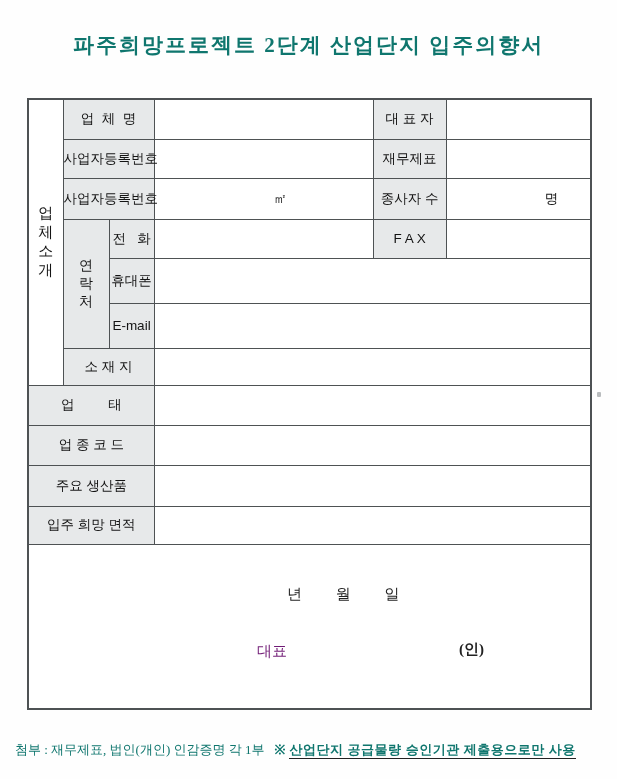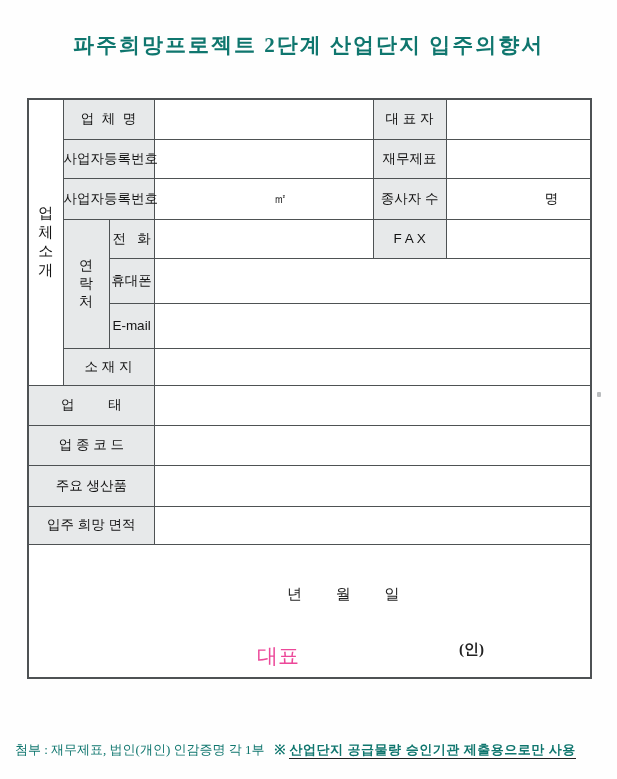--- a/index.html
+++ b/index.html
@@ -59,21 +59,21 @@
 
   td.sig{position:relative;background:#ffffff;}
   .sig-date{
     position:absolute;left:258px;top:40px;
     font-family:"Liberation Serif", serif;
     font-size:15px;white-space:pre;color:#222;
   }
   .sig-rep{
     position:absolute;left:228px;top:97px;
     font-family:"Liberation Serif", serif;
-    font-size:21px;color:#ec4899;
+    font-size:15px;color:#701a75;
   }
   .sig-seal{
     position:absolute;left:430px;top:95px;
     font-family:"Liberation Serif", serif;
     font-weight:700;font-size:15px;color:#222;
   }
 
   .footer{
     position:absolute;left:15px;top:740px;
     font-size:13px;white-space:nowrap;
@@ -180,21 +180,21 @@
     <tr style="height:41px">
       <td class="lbl" colspan="3">주요 생산품</td>
       <td class="val" colspan="3"></td>
     </tr>
 
     <tr style="height:38px">
       <td class="lbl" colspan="3">입주 희망 면적</td>
       <td class="val" colspan="3"></td>
     </tr>
 
-    <tr style="height:134px">
+    <tr style="height:165px">
       <td class="sig" colspan="6">
         <div class="sig-date">년         월         일</div>
         <div class="sig-rep">대표</div>
         <div class="sig-seal">(인)</div>
       </td>
     </tr>
   </tbody>
     </table>
 
   <div class="speck"></div>

